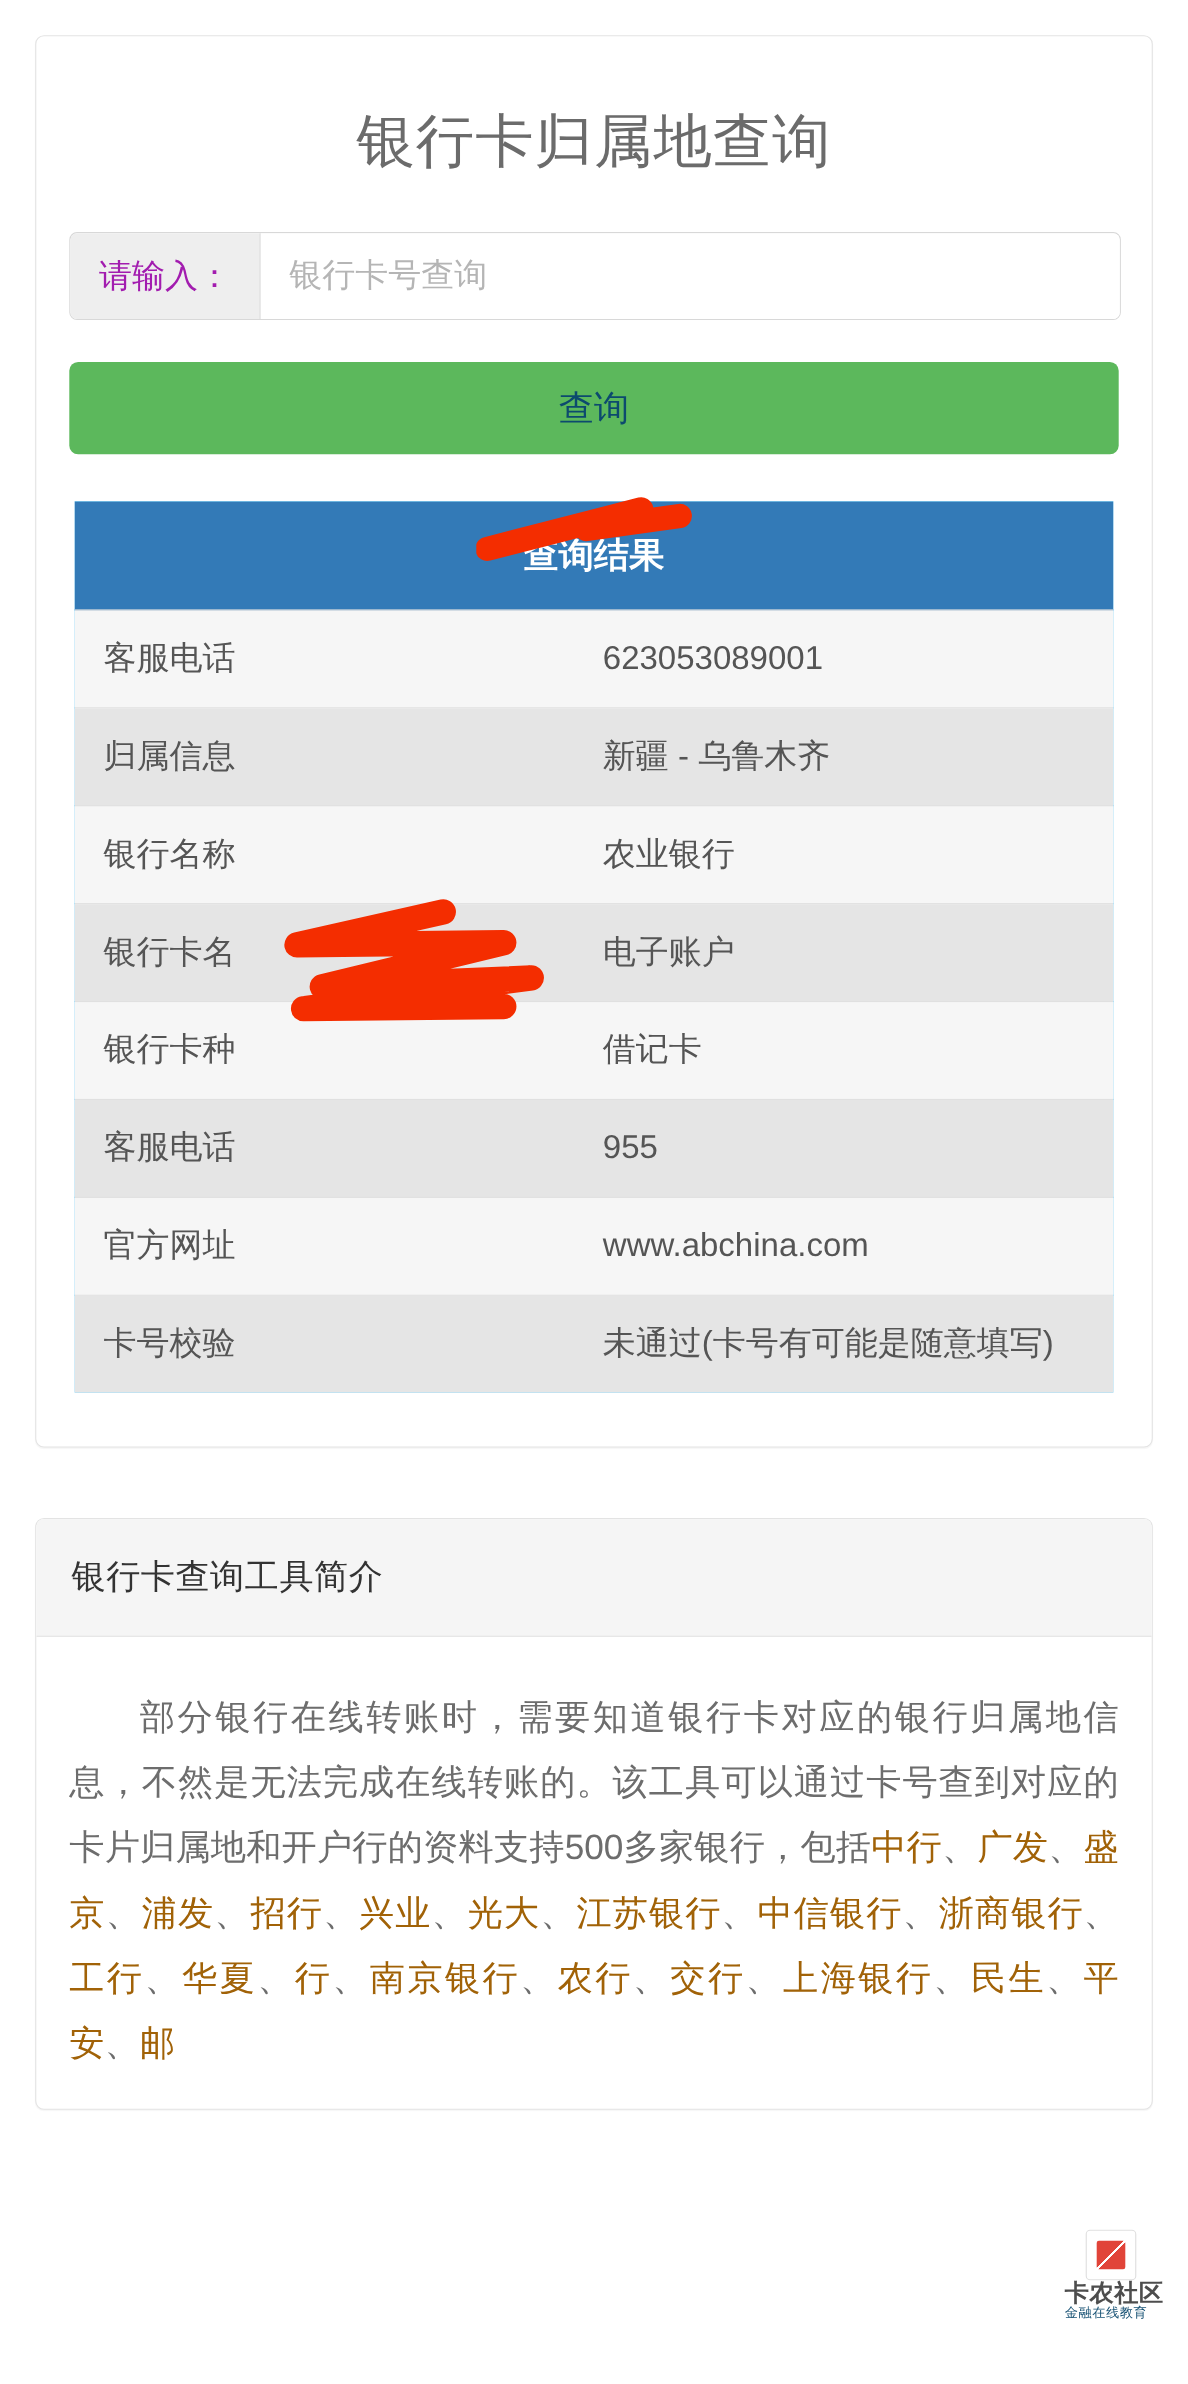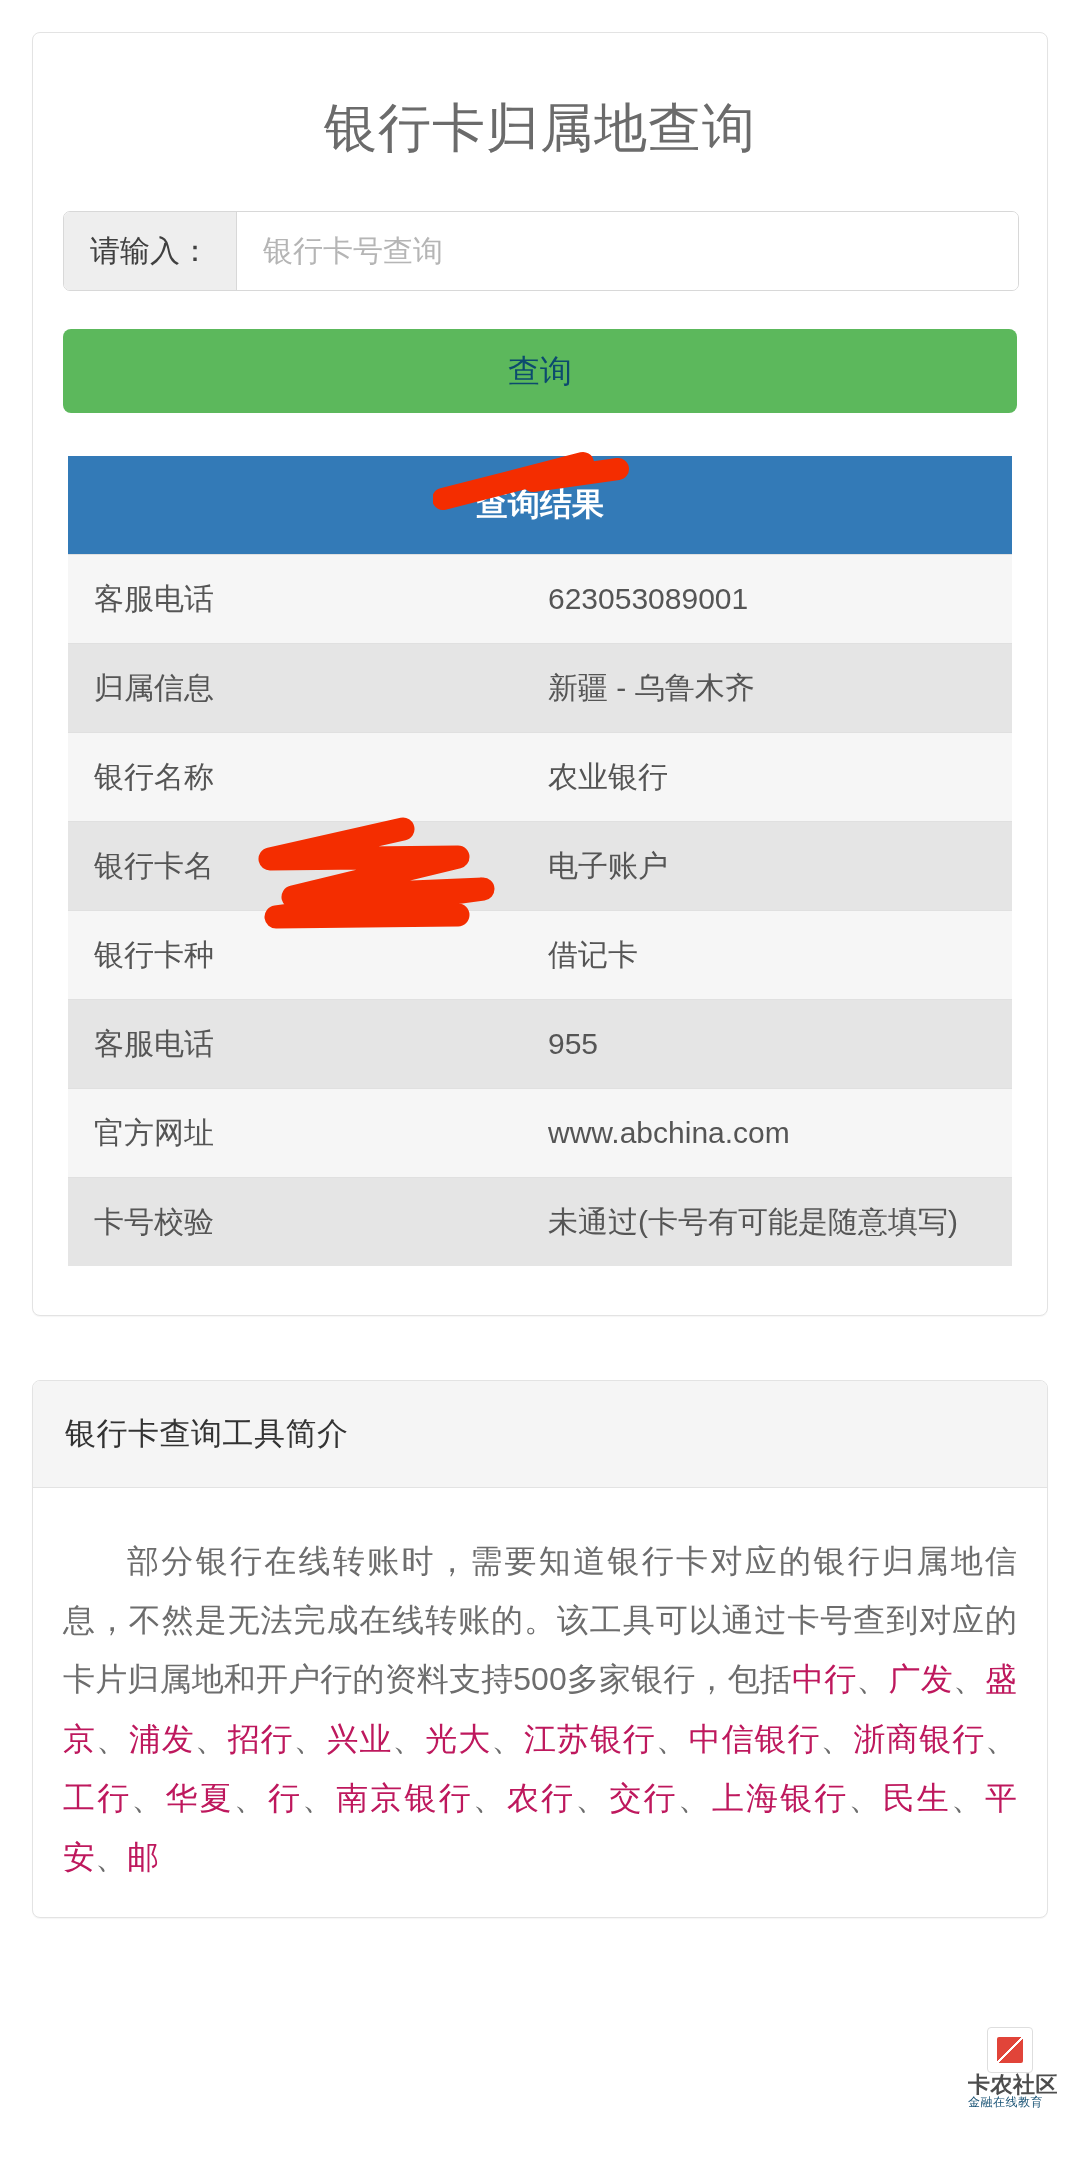--- a/index.html
+++ b/index.html
@@ -67,21 +67,21 @@
     background: #ffffff;
   }
   .input-addon {
     display: flex;
     align-items: center;
     justify-content: center;
     background: #eeeeee;
     border-right: 1px solid #d8d8d8;
     padding: 0 26px;
     font-size: 30px;
-    color: #404040;
+    color: #a21caf;
     white-space: nowrap;
     min-width: 160px;
     box-sizing: border-box;
   }
   .input-field {
     flex: 1;
     border: none;
     outline: none;
     font-size: 30px;
     color: #333;
@@ -158,21 +158,21 @@
   
   .intro-text {
     font-size: 32px;
     color: #6d6d6d;
     line-height: 1.85;
     text-align: justify;
     text-indent: 2em;
     margin: 0;
   }
   .intro-text a {
-    color: #be185d;
+    color: #a16207;
     text-decoration: none;
   }
 
   
   .watermark {
     position: absolute;
     right: 22px;
     bottom: 58px;
     display: flex;
     align-items: center;

